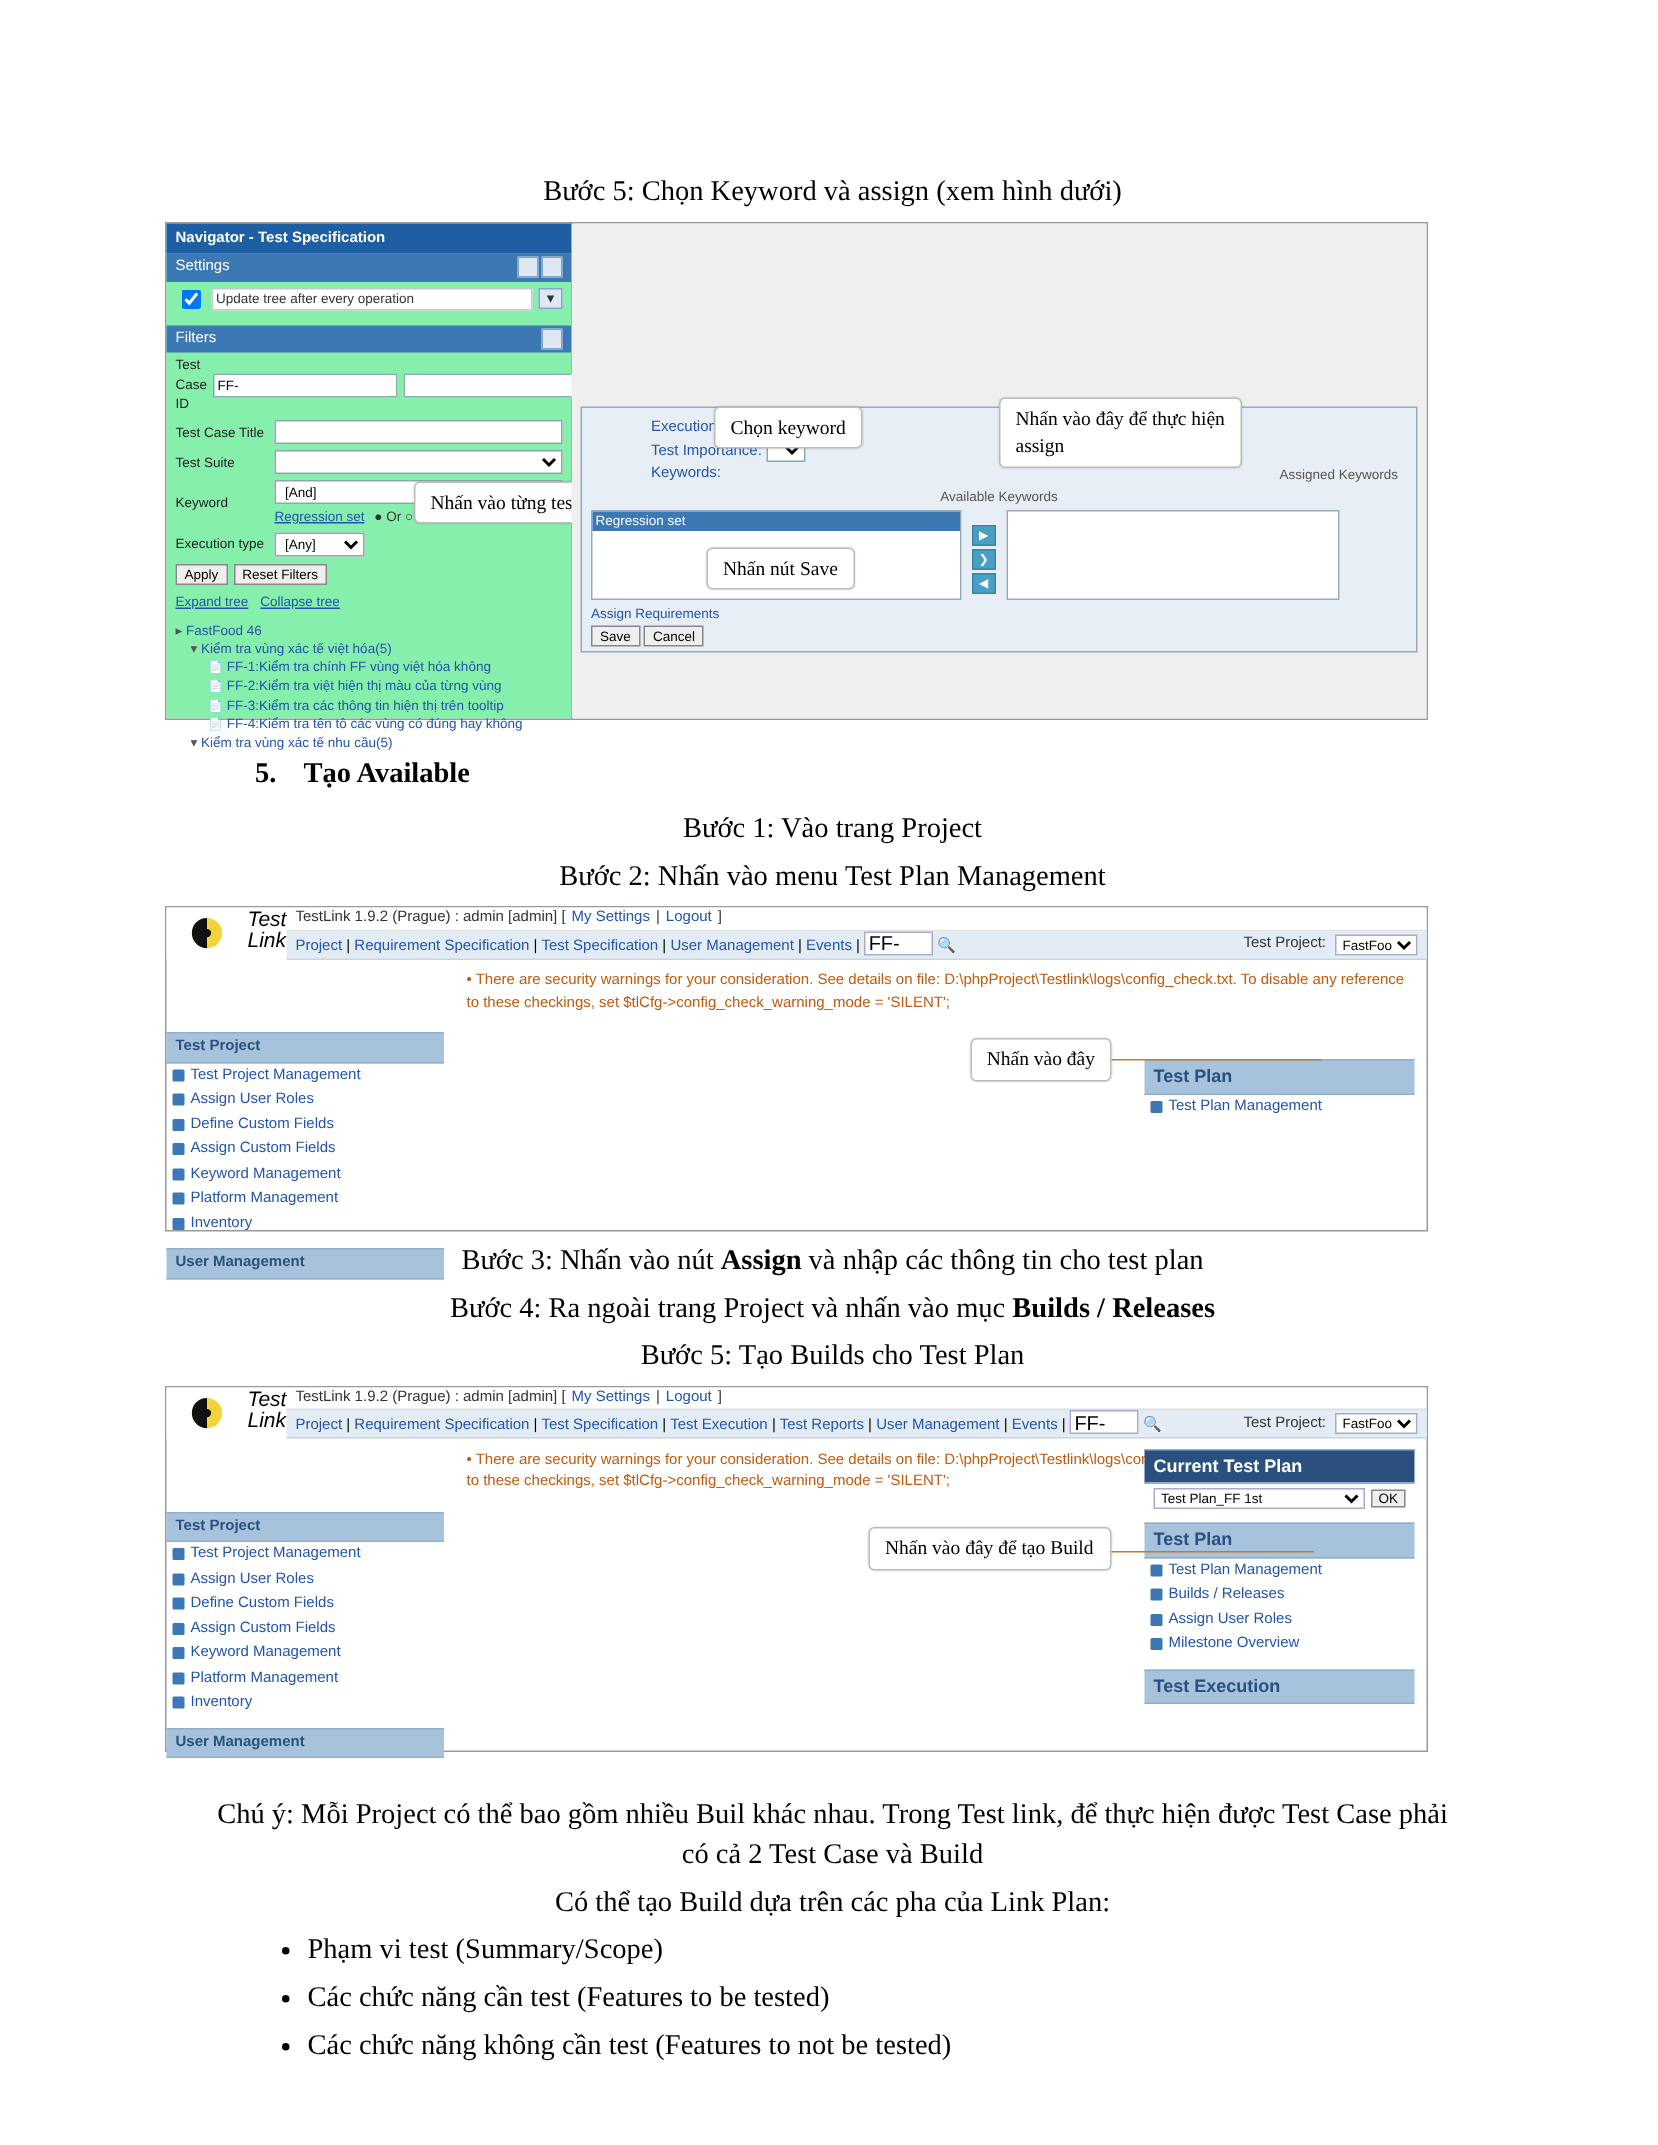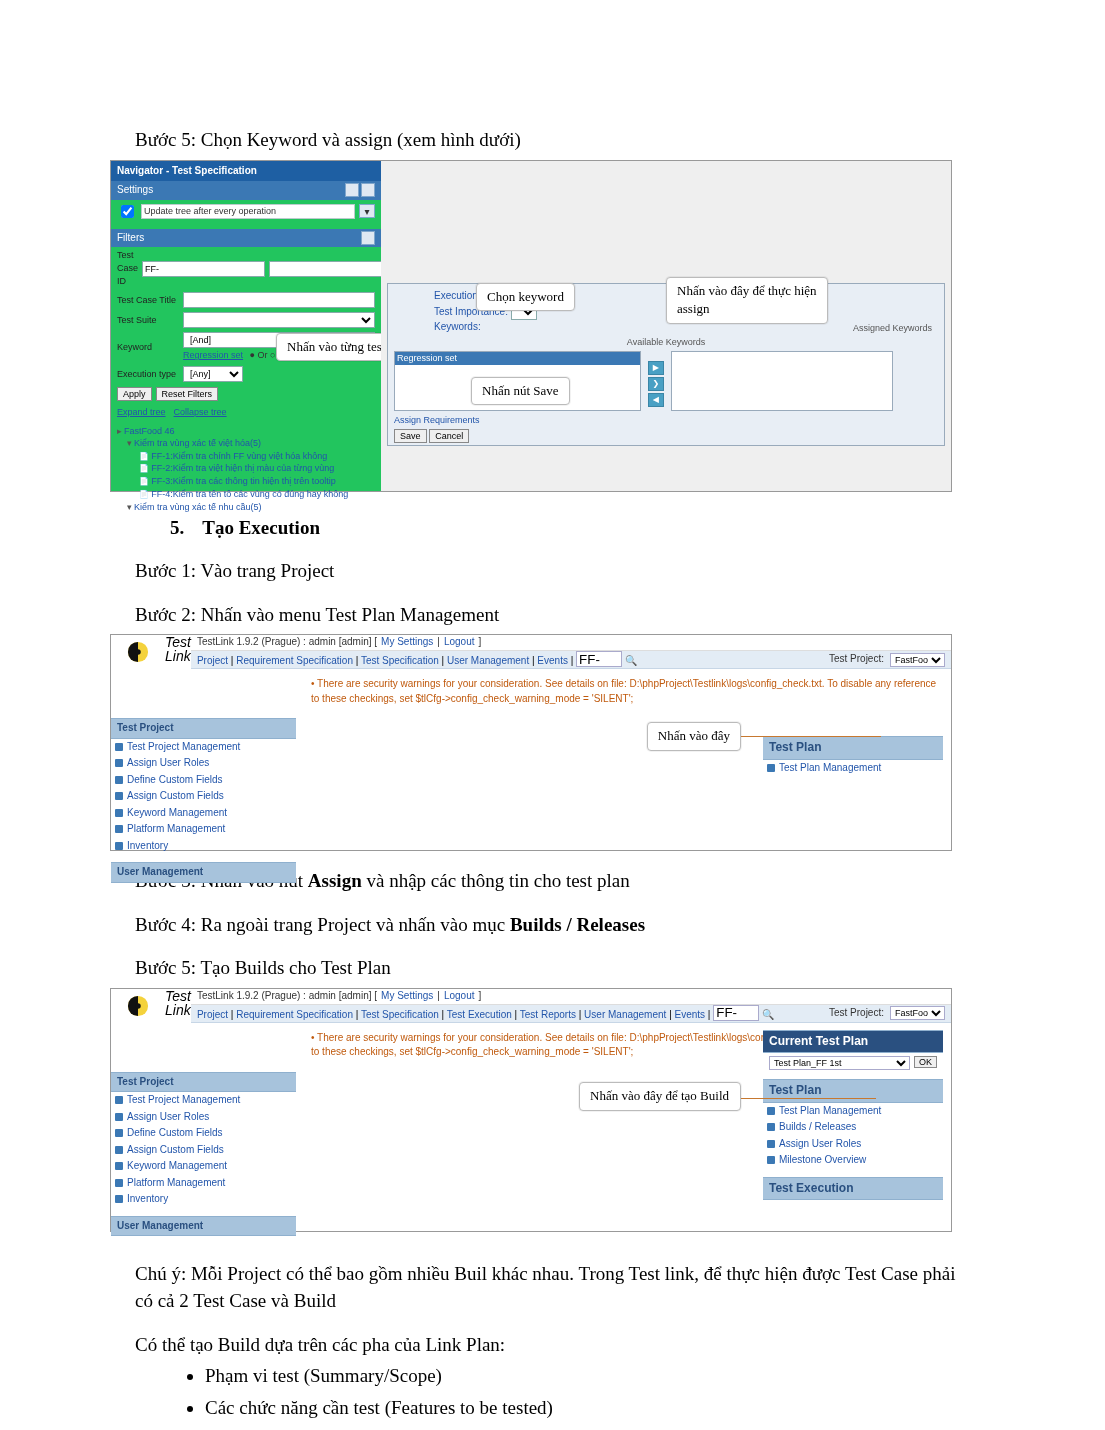--- a/index.html
+++ b/index.html
@@ -9,39 +9,39 @@
     color: #000;
     width: 1105px;
   }
   .page {
     padding: 110px 130px 40px 135px;
     font-size: 19px;
     line-height: 1.45;
   }
   .indent-1 { margin-left: 25px; }
   .num-heading { display: flex; gap: 18px; margin: 22px 0 10px 35px; font-weight: bold; }
-  .step-line { margin: 16px 0 4px 0; }
+  .step-line { margin: 4px 0 4px 0; text-align: center; }
   .bold { font-weight: bold; }
   ul.bullets { margin: 4px 0 0 70px; padding: 0; }
   ul.bullets li { margin: 4px 0; }
   
   .shot {
     width: 840px;
     margin: 6px 0 6px -25px;
     border: 1px solid #999;
     font-family: Verdana, Arial, sans-serif;
     font-size: 10px;
     background: #f0f0f0;
     position: relative;
   }
   
   .s1 { height: 330px; }
   .s1-left {
     position: absolute; left: 0; top: 0; width: 270px; height: 100%;
-    background: #22c55e; border-right: 1px solid #0f172a;
+    background: #86efac; border-right: 1px solid #0f172a;
   }
   .s1-left .titlebar {
     background: #1e5fa3; color: #fff; padding: 3px 6px; font-size: 10px; font-weight: bold;
   }
   .s1-sect-head {
     background: #3b78b4; color: #fff; font-size: 10px; padding: 2px 6px;
     display: flex; justify-content: space-between; align-items: center;
   }
   .s1-sect-head .mini { display: flex; gap: 2px; }
   .mini-btn { width: 12px; height: 12px; background: #dfe8f2; border: 1px solid #7fa6cc; }
@@ -246,21 +246,21 @@
         </div>
       </div>
     </div>
     <div class="callout orange" style="left:365px;top:122px">Chọn keyword</div>
     <div class="callout orange" style="left:555px;top:116px;width:140px">Nhấn vào đây để thực hiện assign</div>
     <div class="callout orange" style="left:360px;top:216px">Nhấn nút Save</div>
   </div>
 
   <div class="num-heading">
     <span>5.</span>
-    <span>Tạo Execution</span>
+    <span>Tạo Available</span>
   </div>
 
   <div class="step-line">Bước 1: Vào trang Project</div>
   <div class="step-line">Bước 2: Nhấn vào menu Test Plan Management</div>
 
   <div class="shot tl">
     <div class="tl-head">
       <div class="tl-logo">
         <svg viewBox="0 0 24 24">
             <circle cx="12" cy="12" r="11" fill="#f4d23c"></circle>
@@ -368,21 +368,21 @@
         <div class="tl-side-item">Define Custom Fields</div>
         <div class="tl-side-item">Assign Custom Fields</div>
         <div class="tl-side-item">Keyword Management</div>
         <div class="tl-side-item">Platform Management</div>
         <div class="tl-side-item">Inventory</div>
         <div class="tl-side-h" style="margin-top:8px">User Management</div>
       </div>
       <div class="tl-main">
         <div class="tl-rcol" style="top:-42px">
           <div class="tl-rh dark">Current Test Plan</div>
-          <div style="padding:3px 6px;font-size:10px;display:flex;gap:4px;align-items:flex-start">
+          <div style="padding:3px 6px;font-size:10px;display:flex;gap:4px;align-items:center">
             <select class="tl-proj-sel" style="flex:1"><option>Test Plan_FF 1st</option></select>
             <button class="btn-ok">OK</button>
           </div>
           <div class="tl-rh" style="margin-top:6px">Test Plan</div>
           <div class="tl-ritem">Test Plan Management</div>
           <div class="tl-ritem">Builds / Releases</div>
           <div class="tl-ritem">Assign User Roles</div>
           <div class="tl-ritem">Milestone Overview</div>
           <div class="tl-rh" style="margin-top:8px">Test Execution</div>
         </div>

